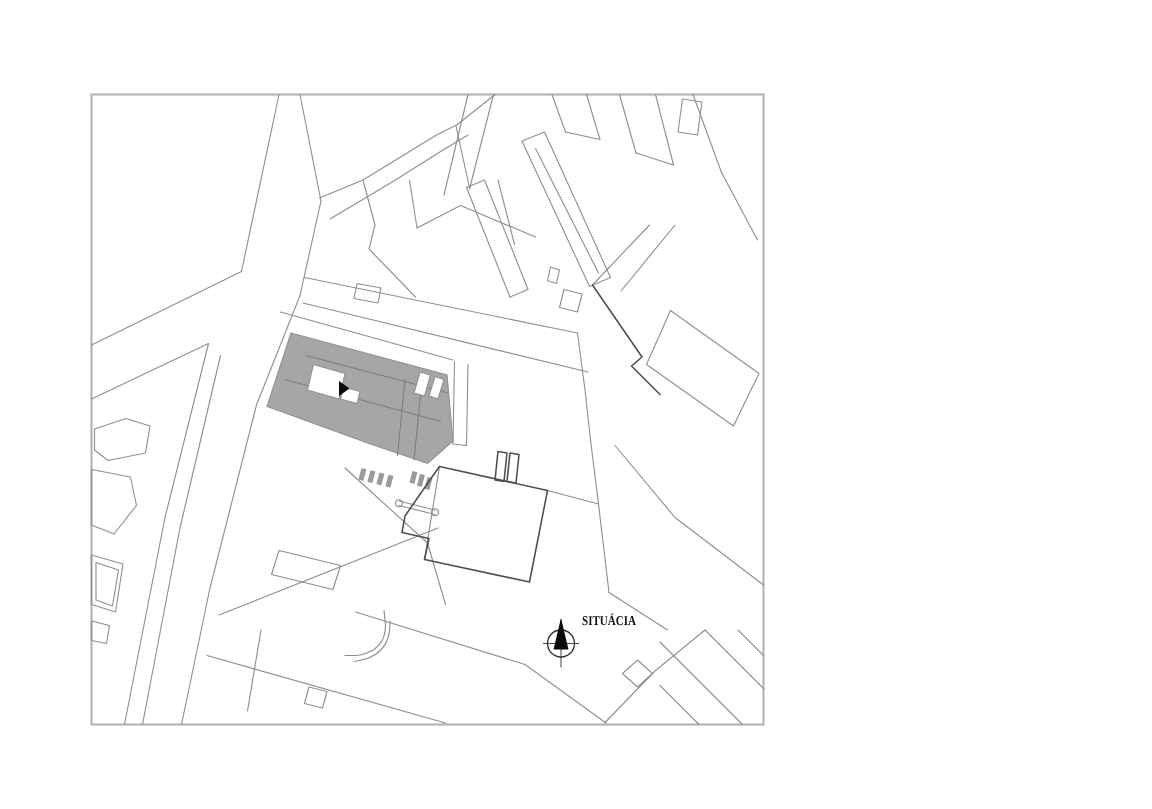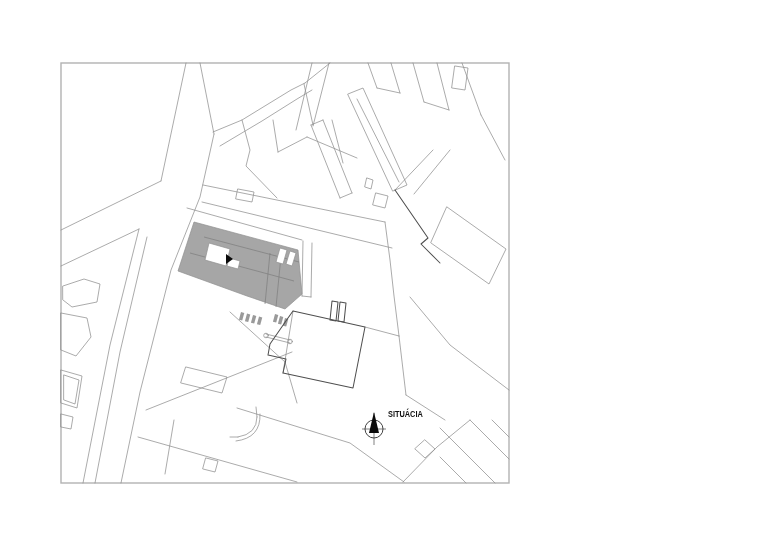--- a/index.html
+++ b/index.html
@@ -1,17 +1,17 @@
 <!DOCTYPE html>
 <html><head>
 <meta charset="utf-8">
 <style>
   html,body{margin:0;padding:0;background:#ffffff;}
   .page{position:relative;width:768px;height:539px;background:#ffffff;overflow:hidden;
-        font-family:Liberation Sans, sans-serif;}
+        font-family:Liberation Serif, serif;}
   svg{display:block;}
   .parcel{fill:none;stroke:#8f8f8f;stroke-width:0.75;stroke-linejoin:round;stroke-linecap:round;}
   .dark{fill:none;stroke:#4f4f4f;stroke-width:1.05;stroke-linejoin:round;stroke-linecap:round;}
   .interior{fill:none;stroke:#7c7c7c;stroke-width:0.7;}
   .frame{fill:none;stroke:#b2b2b2;stroke-width:1.4;}
   .whitefill{fill:#ffffff;stroke:#8f8f8f;stroke-width:0.7;}
   .blackfill{fill:#0a0a0a;stroke:none;}
   .tick{fill:#9a9a9a;stroke:none;}
   .north{stroke:#2e2e2e;fill:none;}
   .plan-label{font-weight:bold;font-size:9px;fill:#111;letter-spacing:0px;}

